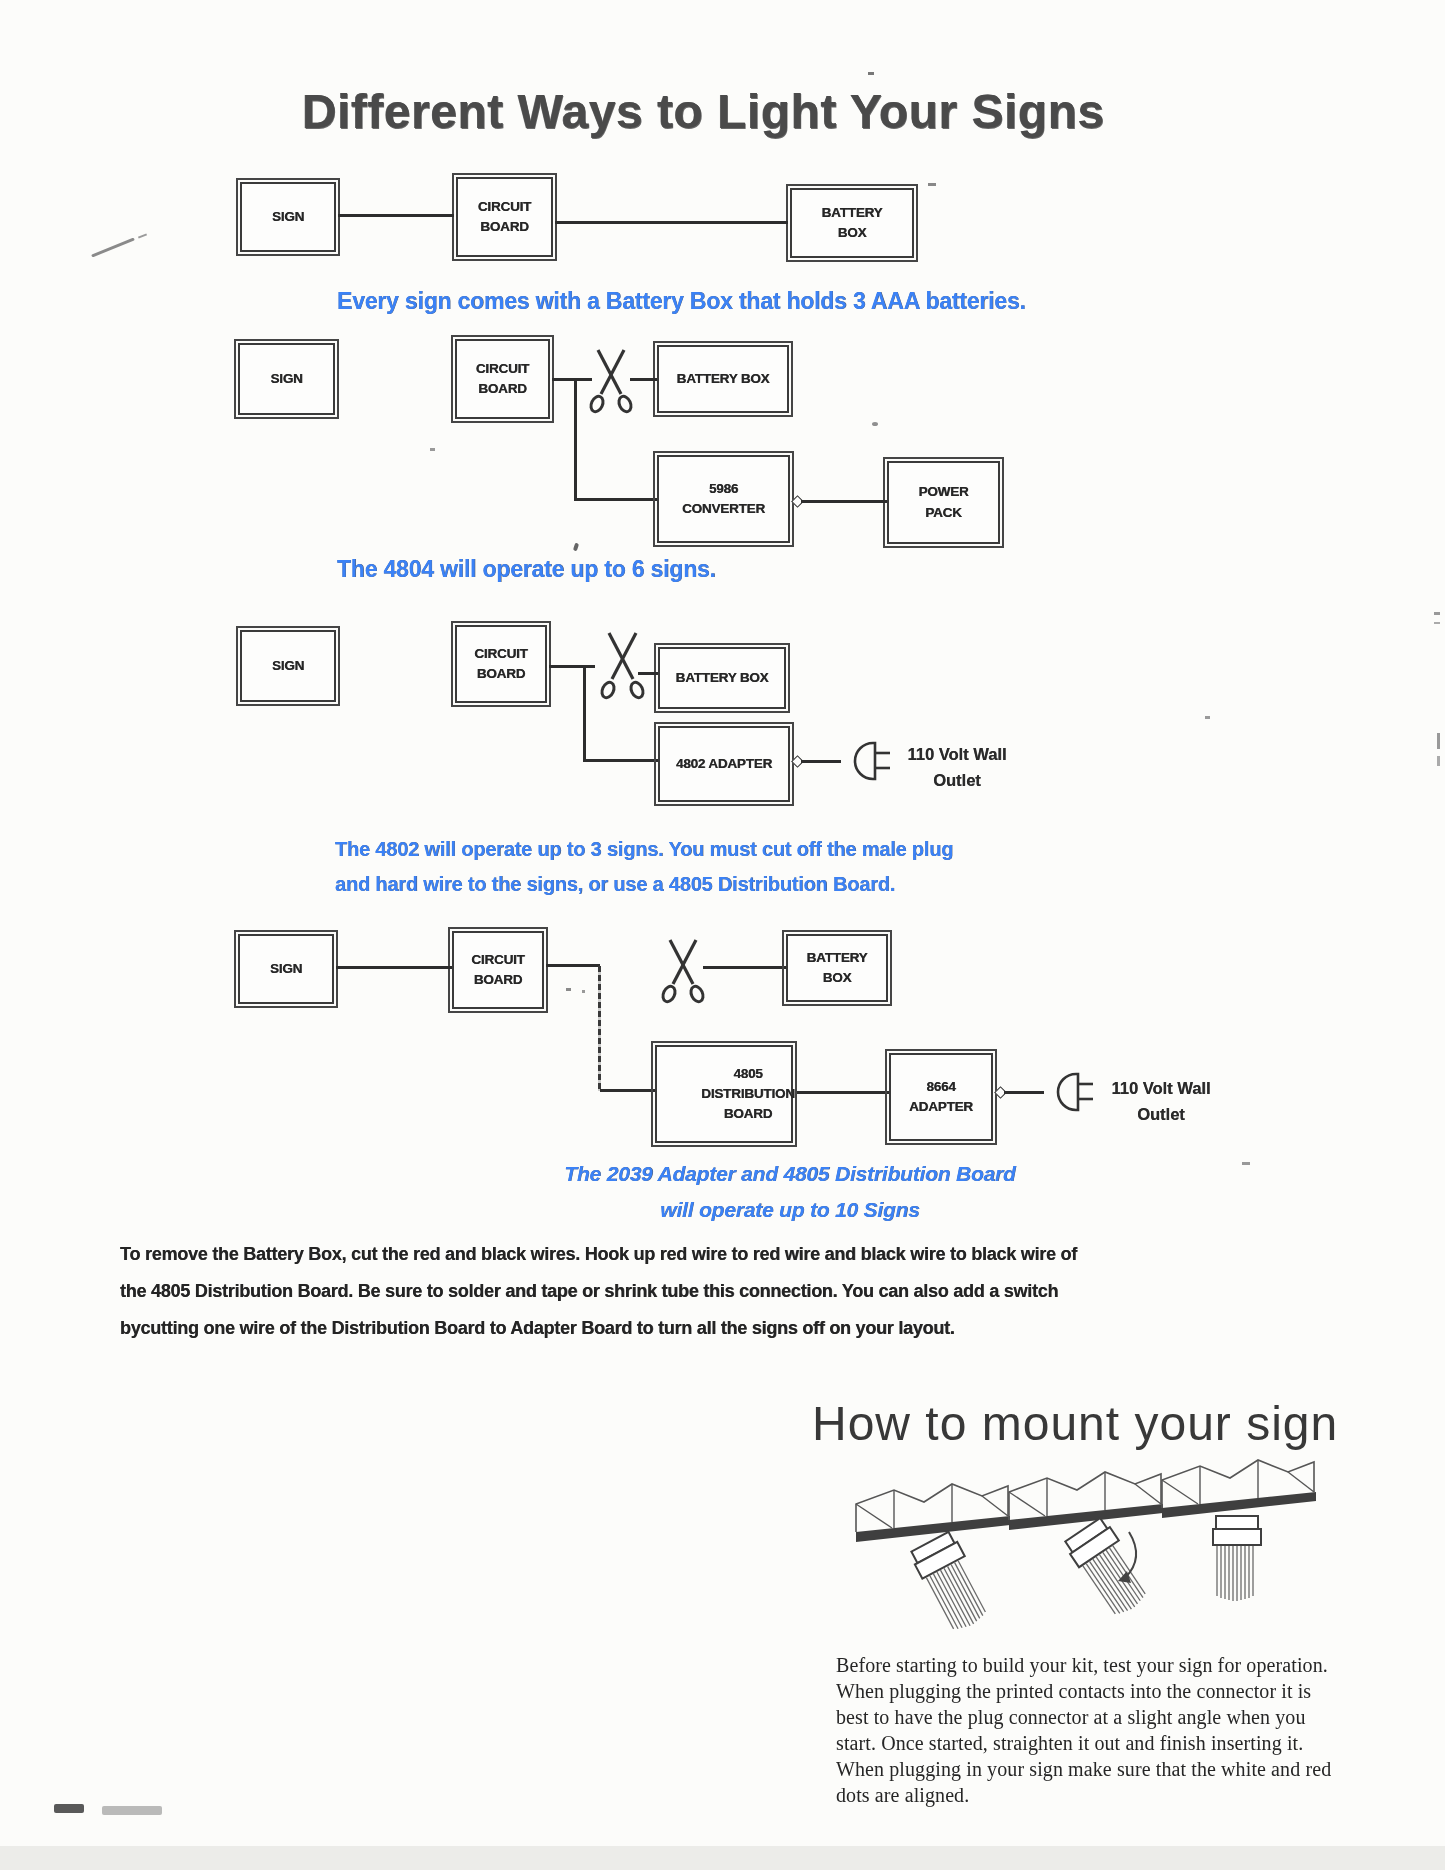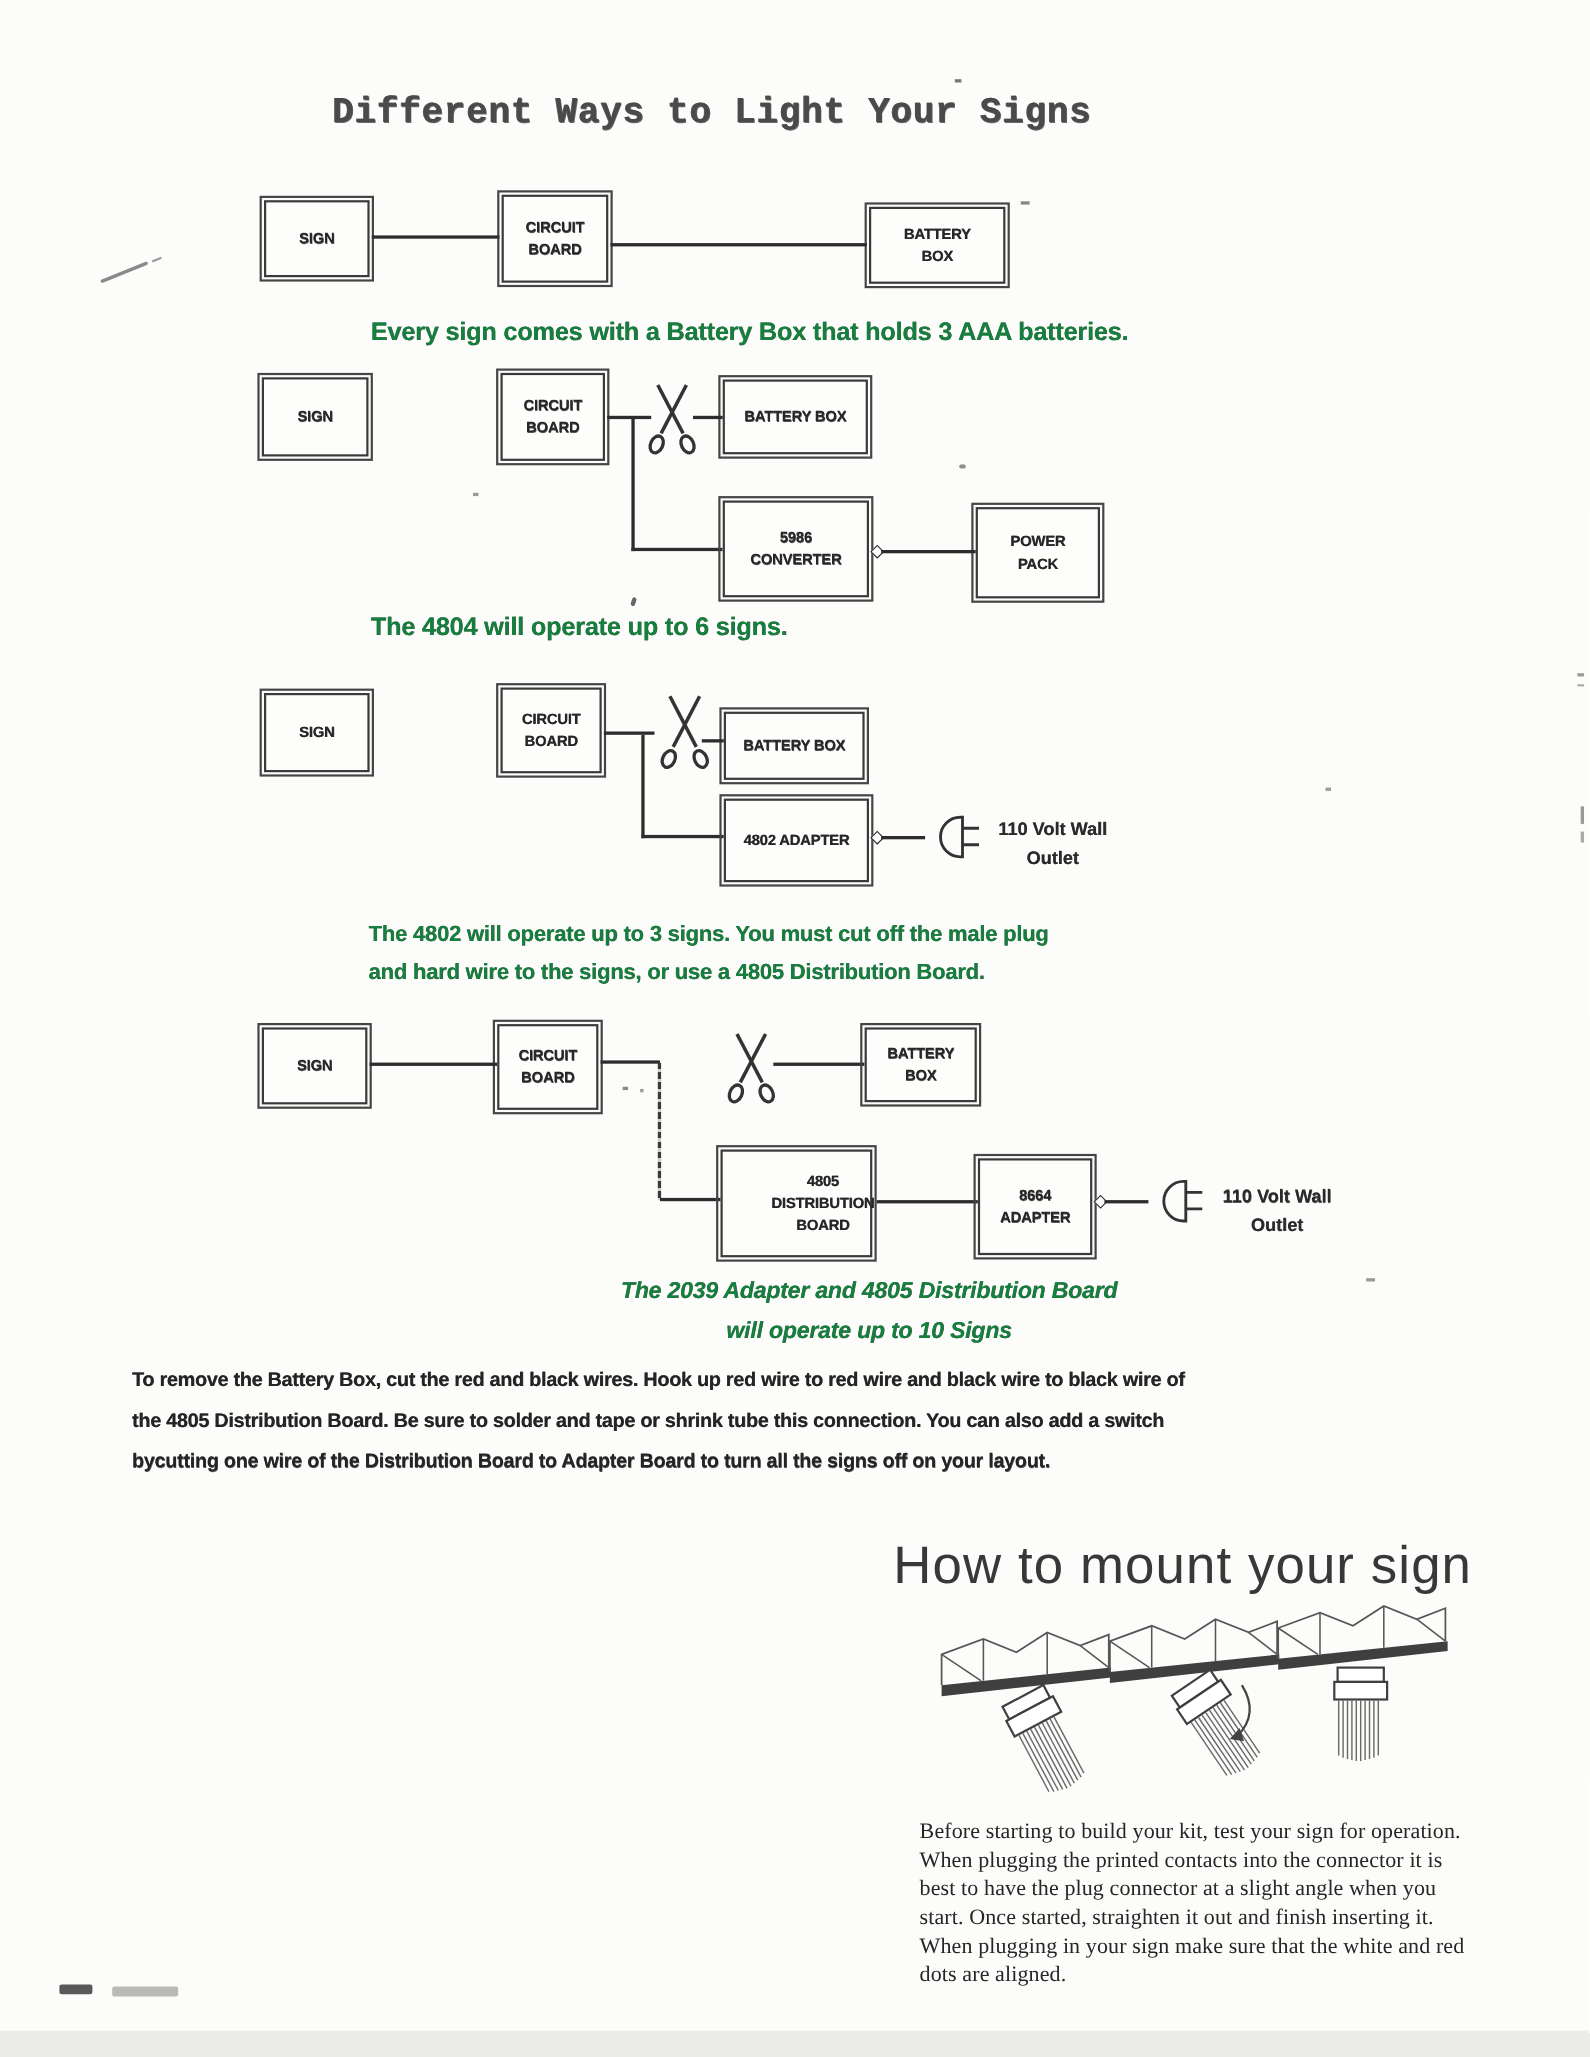--- a/index.html
+++ b/index.html
@@ -6,37 +6,36 @@
   .page{
     position:relative; width:1445px; height:1870px;
     background:#fcfcfa; overflow:hidden;
     font-family:"Liberation Sans", sans-serif; color:#2e2e2e;
   }
   .abs{position:absolute;}
   .pre{white-space:pre-line;}
 
   
   .title{
-    font-size:33px; font-weight:900; letter-spacing:0.5px; color:#4a4a4a;
+    font-size:48px; font-weight:900; letter-spacing:0.5px; color:#4a4a4a;
     text-shadow:0.6px 0.6px 0 #6a6a6a, -0.4px -0.4px 0 #7a7a7a;
-    font-family:Liberation Mono, monospace;
   }
 
   
   .dbox{
     border:2px solid #3a3a3a; outline:2px solid #454545; outline-offset:2px;
     background:#fdfdfc; display:flex; align-items:center; justify-content:center;
     text-align:center; font-size:13.5px; font-weight:700; color:#262626;
     letter-spacing:-0.2px; line-height:1.5; box-sizing:border-box;
     text-shadow:0.4px 0.4px 0 #555;
   }
   .wire{background:#2d2d2d;}
   .wire-dash{background:repeating-linear-gradient(to bottom,#3a3a3a 0 6px, rgba(58,58,58,0.25) 6px 9px);}
 
-  .caption{font-size:23px; font-weight:600; color:#15803d; letter-spacing:-0.2px; text-shadow:0.3px 0.3px 0 #555;}
+  .caption{font-size:23px; font-weight:600; color:#3b82f6; letter-spacing:-0.2px; text-shadow:0.3px 0.3px 0 #555;}
   .caption.small{font-size:20px; line-height:35px;}
   .caption.italic{font-style:italic; font-size:21px; line-height:36px; text-align:center;}
   .outlet-label{font-size:16.5px; font-weight:600; color:#2a2a2a; text-align:center; line-height:1.55; text-shadow:0.3px 0.3px 0 #555;}
   .bodytext{font-size:18px; font-weight:600; color:#242424; line-height:37px; letter-spacing:-0.25px; text-shadow:0.3px 0.3px 0 #555;}
   .mount-head{font-size:48px; font-weight:400; color:#383838; letter-spacing:1px;}
   .serif-note{font-family:"Liberation Serif", serif; font-size:20px; line-height:26px; color:#262626; letter-spacing:0.1px;}
 
   .nub{width:7px;height:7px;border:1.5px solid #2d2d2d;background:#fdfdfc;transform:rotate(45deg);}
   .artifact{pointer-events:none;}
   .bottom-strip{left:0;top:1846px;width:1445px;height:24px;background:#ecece9;}

